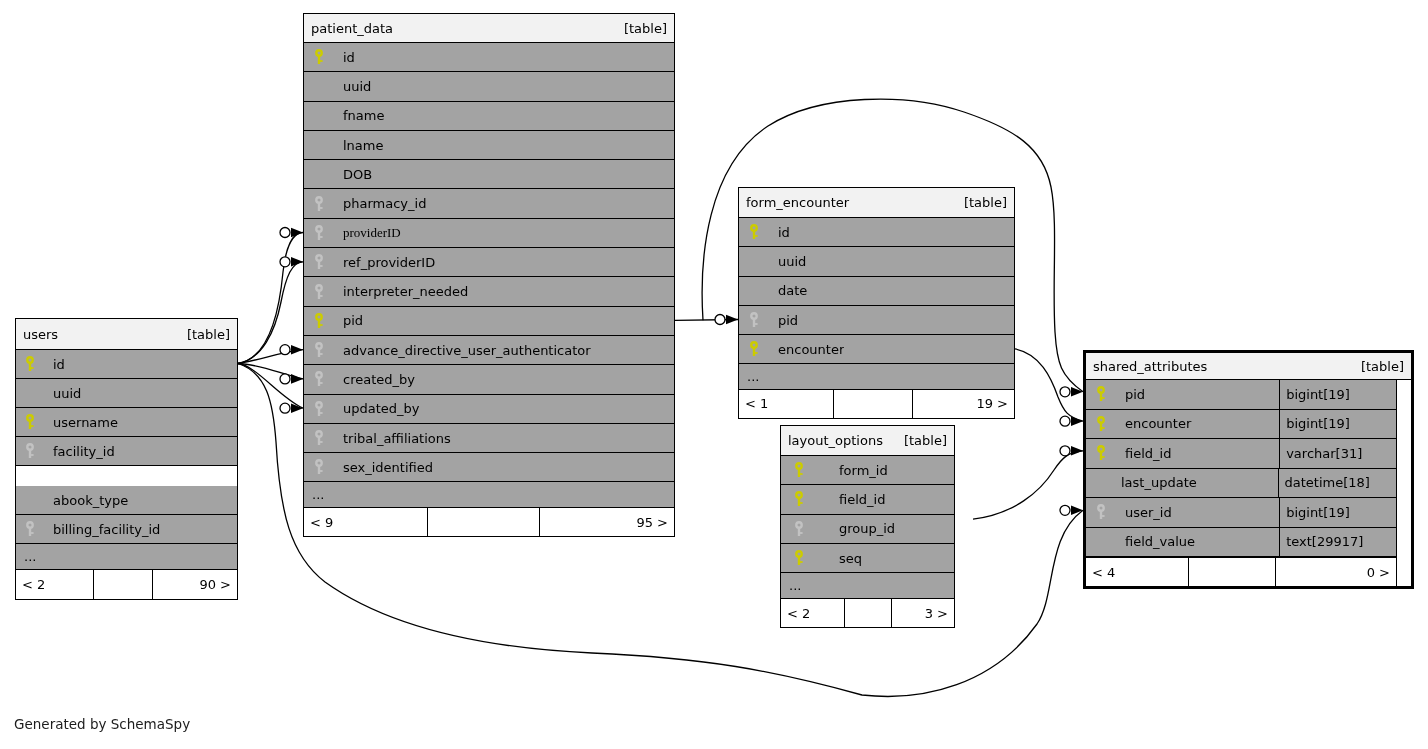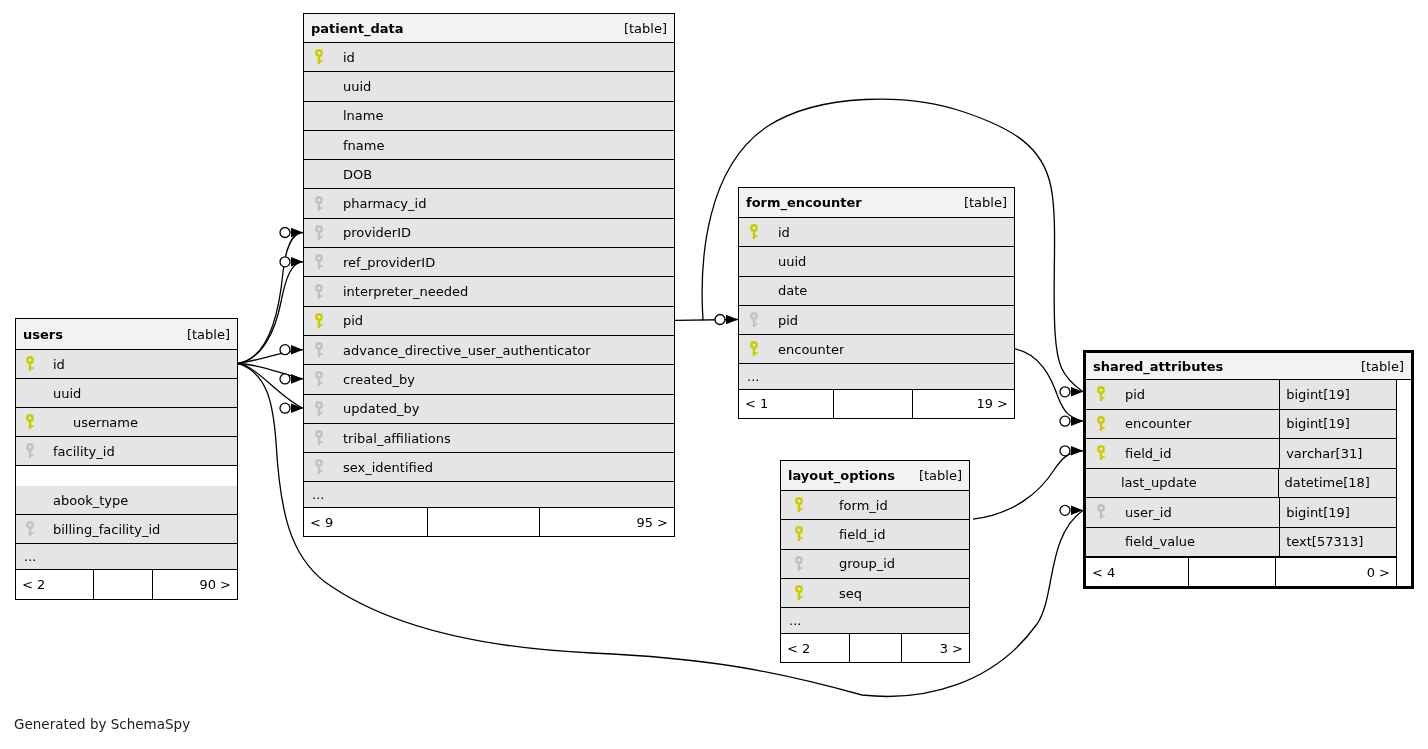--- a/index.html
+++ b/index.html
@@ -5,23 +5,23 @@
   html,body{margin:0;padding:0;background:#fff;}
   #canvas{position:relative;width:1428px;height:749px;overflow:hidden;
           font-family:"DejaVu Sans","Liberation Sans",sans-serif;color:#000;}
   #rels{position:absolute;left:0;top:0;z-index:0;}
   .tbl{position:absolute;background:#fff;border:1.5px solid #000;box-sizing:border-box;
        z-index:1;font-size:13px;}
   .tbl.thick{border:3px solid #000;}
   .hdr{display:flex;justify-content:space-between;align-items:center;
        background:#f2f2f2;border-bottom:1.5px solid #000;box-sizing:border-box;
        padding:0 7px;}
-  .hdr .nm{font-weight:bold;}
+  .hdr .nm{font-weight:normal;}
   .row{display:flex;align-items:center;border-bottom:1px solid #000;box-sizing:border-box;
-       position:relative;background:#e5e5e5;}
+       position:relative;background:#a3a3a3;}
   .row:last-of-type{border-bottom:none;}
   .keyc{display:flex;align-items:center;justify-content:flex-start;flex:0 0 auto;}
   .lbl{white-space:nowrap;overflow:hidden;}
   .typ{white-space:nowrap;border-left:1px solid #000;box-sizing:border-box;
        align-self:stretch;display:flex;align-items:center;padding-left:6px;}
   .ell{display:flex;align-items:center;padding-left:8px;border-bottom:none;box-sizing:border-box;}
   .ftr{display:flex;border-top:1px solid #000;box-sizing:border-box;}
   .ftr .fc{display:flex;align-items:center;box-sizing:border-box;padding:0 6px;}
   .ftr .fc + .fc{border-left:1px solid #000;}
   .ftr .fc.right{justify-content:flex-end;}
@@ -78,21 +78,21 @@
             <line x1="5" y1="6.5" x2="5" y2="15" stroke="#cccc00" stroke-width="2.4"></line>
             <line x1="5" y1="12" x2="8.6" y2="12" stroke="#cccc00" stroke-width="1.8"></line>
           </svg>
         </div>
         <div class="lbl" style="margin-left: 7px;">id</div>
       </div>
       <div class="row" style="height: 29px;">
         <div class="keyc" style="padding-left: 9px; width: 21px;"></div>
         <div class="lbl" style="margin-left: 7px;">uuid</div>
       </div>
-      <div class="row" style="height: 29px; gap: 20px;">
+      <div class="row" style="height: 29px;">
         <div class="keyc" style="padding-left: 9px; width: 21px;">
           <svg width="11" height="16" viewBox="0 0 11 16">
             <circle cx="5" cy="4" r="2.7" fill="none" stroke="#cccc00" stroke-width="2.4"></circle>
             <line x1="5" y1="6.5" x2="5" y2="15" stroke="#cccc00" stroke-width="2.4"></line>
             <line x1="5" y1="12" x2="8.6" y2="12" stroke="#cccc00" stroke-width="1.8"></line>
           </svg>
         </div>
         <div class="lbl" style="margin-left: 7px;">username</div>
       </div>
       <div class="row" style="height: 29px;">
@@ -140,41 +140,41 @@
           </svg>
         </div>
         <div class="lbl" style="margin-left: 7px;">id</div>
       </div>
       <div class="row" style="height: 29.3px;">
         <div class="keyc" style="padding-left: 10px; width: 22px;"></div>
         <div class="lbl" style="margin-left: 7px;">uuid</div>
       </div>
       <div class="row" style="height: 29.3px;">
         <div class="keyc" style="padding-left: 10px; width: 22px;"></div>
+        <div class="lbl" style="margin-left: 7px;">fname</div>
+      </div>
+      <div class="row" style="height: 29.3px;">
+        <div class="keyc" style="padding-left: 10px; width: 22px;"></div>
         <div class="lbl" style="margin-left: 7px;">lname</div>
       </div>
       <div class="row" style="height: 29.3px;">
         <div class="keyc" style="padding-left: 10px; width: 22px;"></div>
-        <div class="lbl" style="margin-left: 7px;">fname</div>
-      </div>
-      <div class="row" style="height: 29.3px;">
-        <div class="keyc" style="padding-left: 10px; width: 22px;"></div>
         <div class="lbl" style="margin-left: 7px;">DOB</div>
       </div>
       <div class="row" style="height: 29.3px;">
         <div class="keyc" style="padding-left: 10px; width: 22px;">
           <svg width="11" height="16" viewBox="0 0 11 16">
             <circle cx="5" cy="4" r="2.7" fill="none" stroke="#c2c2c2" stroke-width="2.4"></circle>
             <line x1="5" y1="6.5" x2="5" y2="15" stroke="#c2c2c2" stroke-width="2.4"></line>
             <line x1="5" y1="12" x2="8.6" y2="12" stroke="#c2c2c2" stroke-width="1.8"></line>
           </svg>
         </div>
         <div class="lbl" style="margin-left: 7px;">pharmacy_id</div>
       </div>
-      <div class="row" style="height: 29.3px;">
+      <div class="row" style="height: 29.3px; font-family: Liberation Serif, serif;">
         <div class="keyc" style="padding-left: 10px; width: 22px;">
           <svg width="11" height="16" viewBox="0 0 11 16">
             <circle cx="5" cy="4" r="2.7" fill="none" stroke="#c2c2c2" stroke-width="2.4"></circle>
             <line x1="5" y1="6.5" x2="5" y2="15" stroke="#c2c2c2" stroke-width="2.4"></line>
             <line x1="5" y1="12" x2="8.6" y2="12" stroke="#c2c2c2" stroke-width="1.8"></line>
           </svg>
         </div>
         <div class="lbl" style="margin-left: 7px;">providerID</div>
       </div>
       <div class="row" style="height: 29.3px;">
@@ -307,21 +307,21 @@
         </div>
         <div class="lbl" style="margin-left: 7px;">encounter</div>
       </div>
       <div class="row ell" style="height: 24.5px;">...</div>
       <div class="ftr" style="height: 29px;">
         <div class="fc" style="width: 95px;">&lt; 1</div>
         <div class="fc" style="width: 79px;"></div>
         <div class="fc right" style="width: 103px;">19 &gt;</div>
       </div>
     </div>
-    <div class="tbl" style="left: 780px; top: 460px; width: 190px;">
+    <div class="tbl" style="left: 780px; top: 425px; width: 175px;">
       <div class="hdr" style="height: 30px;">
         <div class="nm">layout_options</div>
         <div class="bd">[table]</div>
       </div>
       <div class="row" style="height: 29.3px;">
         <div class="keyc" style="padding-left: 13px; width: 25px;">
           <svg width="11" height="16" viewBox="0 0 11 16">
             <circle cx="5" cy="4" r="2.7" fill="none" stroke="#cccc00" stroke-width="2.4"></circle>
             <line x1="5" y1="6.5" x2="5" y2="15" stroke="#cccc00" stroke-width="2.4"></line>
             <line x1="5" y1="12" x2="8.6" y2="12" stroke="#cccc00" stroke-width="1.8"></line>
@@ -416,21 +416,21 @@
             <line x1="5" y1="6.5" x2="5" y2="15" stroke="#c2c2c2" stroke-width="2.4"></line>
             <line x1="5" y1="12" x2="8.6" y2="12" stroke="#c2c2c2" stroke-width="1.8"></line>
           </svg>
         </div>
         <div class="lbl" style="margin-left: 7px; width: 160px;">user_id</div>
         <div class="typ" style="width: 121px;">bigint[19]</div>
       </div>
       <div class="row" style="height: 29.5px; width: 310px;">
         <div class="keyc" style="padding-left: 10px; width: 22px;"></div>
         <div class="lbl" style="margin-left: 7px; width: 160px;">field_value</div>
-        <div class="typ" style="width: 121px;">text[57313]</div>
+        <div class="typ" style="width: 121px;">text[29917]</div>
       </div>
       <div class="ftr" style="height: 29px; width: 310px;">
         <div class="fc" style="width: 102px;">&lt; 4</div>
         <div class="fc" style="width: 87px;"></div>
         <div class="fc right" style="width: 121px;">0 &gt;</div>
       </div>
       <div class="spacercol" style="top: 27px; width: 15px; height: calc(100% - 27px);"></div>
     </div>
   </div>
 

